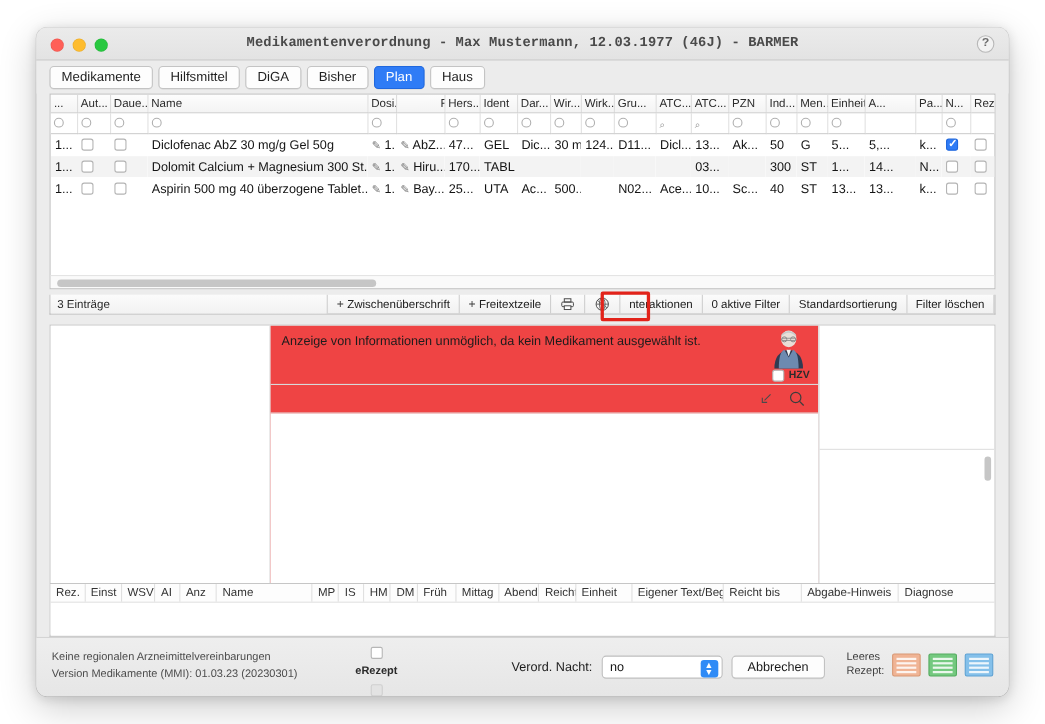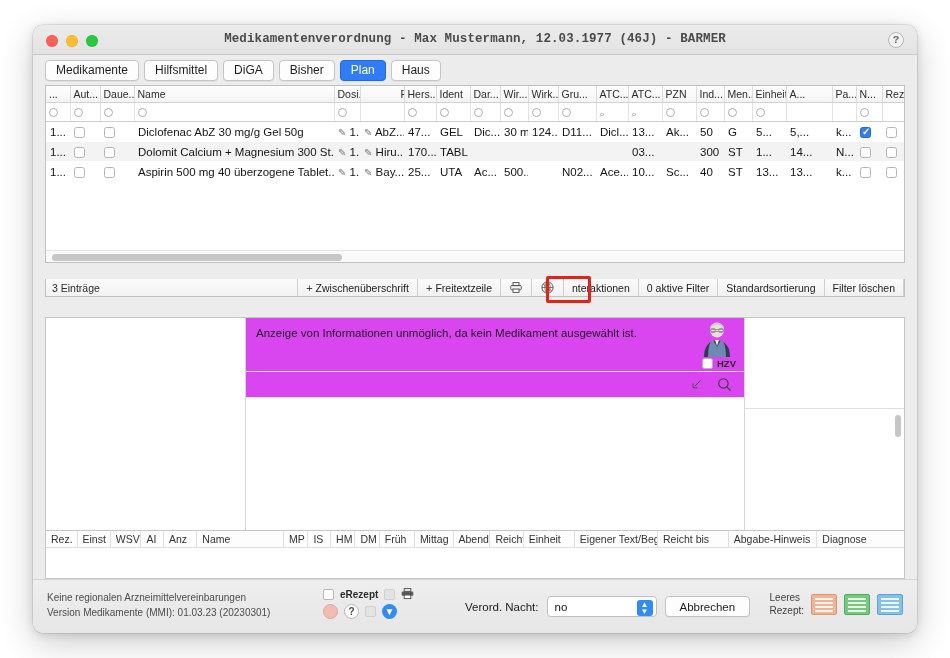--- a/index.html
+++ b/index.html
@@ -150,21 +150,21 @@
     border-top: 0.5px solid #e4e4e4;
   }
   #h-thumb {
     position: absolute; left: 6px; top: 3px;
     width: 290px; height: 7px; border-radius: 4px;
     background: #c6c6c6;
   }
 
   
   #action-bar {
-    margin: 16px 12px;
+    margin: 5px 12px;
     height: 18px;
     display: flex; align-items: stretch;
     background: linear-gradient(#fbfbfb, #f1f1f1);
     border: 0.5px solid #c0c0c0; border-top: none;
     font-size: 10.5px; color: #202020;
     flex: 0 0 18px;
     position: relative;
   }
   #entry-count {
     flex: 1 1 auto; display: flex; align-items: center;
@@ -202,21 +202,21 @@
     overflow: hidden;
   }
   #mid-left {
     width: 200px;
     border-right: 0.5px solid #d5d5d5;
     background: #ffffff;
   }
   #mid-center {
     flex: 1 1 auto;
     display: flex; flex-direction: column;
-    background: #d946ef;
+    background: #ef4444;
   }
   #info-panel {
     position: relative;
     height: 54px;
     border-bottom: 0.5px solid #d9d9d9;
     padding: 9px 10px 0 10px;
   }
   #info-text {
     font-size: 11.5px; color: #1c1c1c;
   }
@@ -287,21 +287,21 @@
     font-size: 10px; color: #4c4c4c;
   }
   #footer-left {
     position: absolute; left: 14px; top: 10px;
     line-height: 15px;
   }
   #footer-mid {
     position: absolute; left: 290px; top: 8px;
     display: flex; flex-direction: column; gap: 4px;
   }
-  .frow { display: flex; align-items: center; gap: 6px; }
+  .frow { display: flex; align-items: center; gap: 6px; flex-direction: column; }
   .fsq { width: 11px; height: 11px; border-radius: 2px;
          border: 0.5px solid #b6b6b6; background: #fff; }
   .fsq.dim { background: #e3e3e3; border-color: #cfcfcf; }
   .fpill {
     width: 15px; height: 15px; border-radius: 50%;
     background: #f2bcb3; border: 0.5px solid #dfa79e;
   }
   .fq {
     width: 15px; height: 15px; border-radius: 50%;
     background: #ffffff; border: 0.5px solid #b5b5b5;

